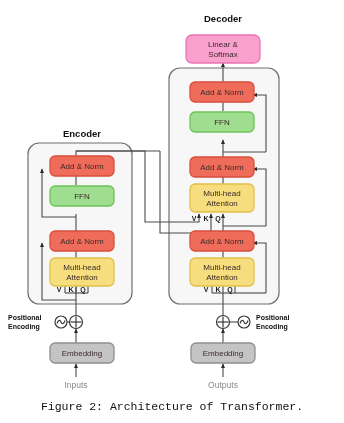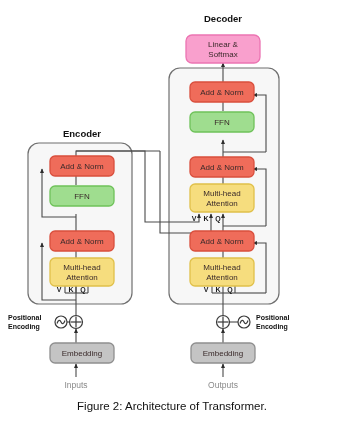--- a/index.html
+++ b/index.html
@@ -58,21 +58,21 @@
     font-family: "Liberation Sans", sans-serif;
     font-size: 8.5px;
     fill: #8a8a8a;
     text-anchor: middle;
   }
   .caption {
     position: absolute;
     left: 0;
     width: 344px;
     text-align: center;
-    font-family: Liberation Sans, sans-serif;
+    font-family: Liberation Mono, monospace;
     font-size: 11.5px;
     color: #111111;
   }
   .conn { fill: none; stroke: #4a4a4a; stroke-width: 1.1; }
   .container-box { fill: #f7f7f7; stroke: #6f6f6f; stroke-width: 1.2; }
 </style>
 </head>
 <body>
 
 <div id="figure-root">

